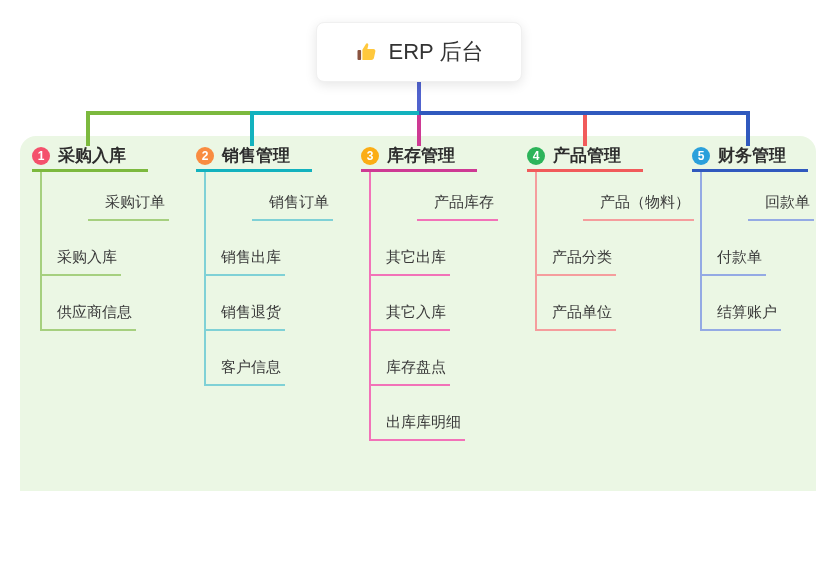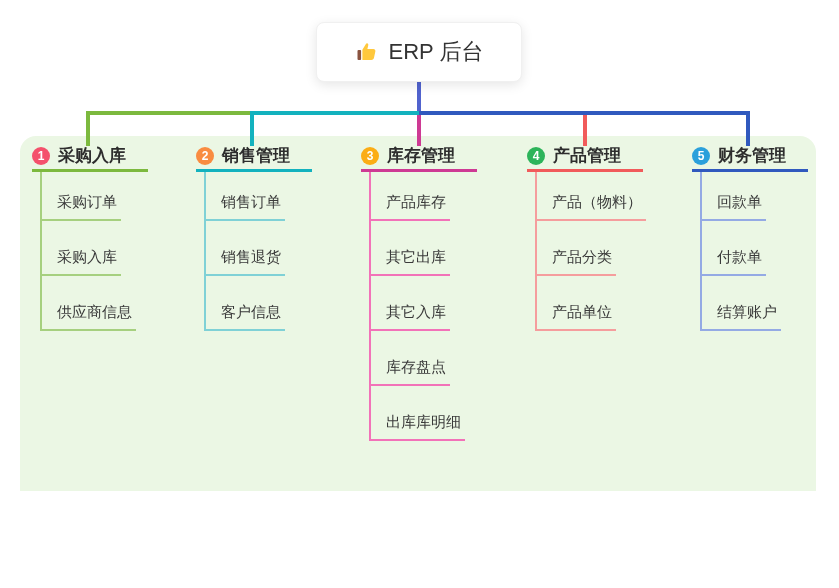--- a/index.html
+++ b/index.html
@@ -53,21 +53,21 @@
     display:flex; align-items:center; justify-content:center; line-height:1;
   }
   .branch-label { font-size:17px; font-weight:600; color:#2d2d2d; white-space:nowrap; }
 
   .children { position:relative; margin-left:8px; width:fit-content; }
   .children::before {
     content:""; position:absolute; left:0; top:0; bottom:0; width:2px;
     background:var(--child);
   }
   .child { height:55px; display:flex; align-items:flex-end; }
-  .child:first-child { height:49px; }
+  .child:first-child { height:49px;padding-left:48px; }
   .child-label {
     display:inline-block; padding:0 4px 7px 17px;
     border-bottom:2px solid var(--child);
     font-size:15px; color:#3a3a3a; white-space:nowrap;
   }
 </style>
 </head>
 <body>
 
 <div class="stage">
@@ -111,20 +111,23 @@
   </div>
 
   <div class="branch branch-2" style="--line: #13B2BE; --child: #7FD1D6; --badge: #F98C41;">
     <div class="branch-title">
       <span class="badge">2</span>
       <span class="branch-label">销售管理</span>
     </div>
     <div class="children">
       <div class="child">
           <span class="child-label">销售订单</span>
+        </div>
+      <div class="child">
+          <span class="child-label">销售出库</span>
         </div>
       <div class="child">
           <span class="child-label">销售退货</span>
         </div>
       <div class="child">
           <span class="child-label">客户信息</span>
         </div>
     </div>
   </div>
 

